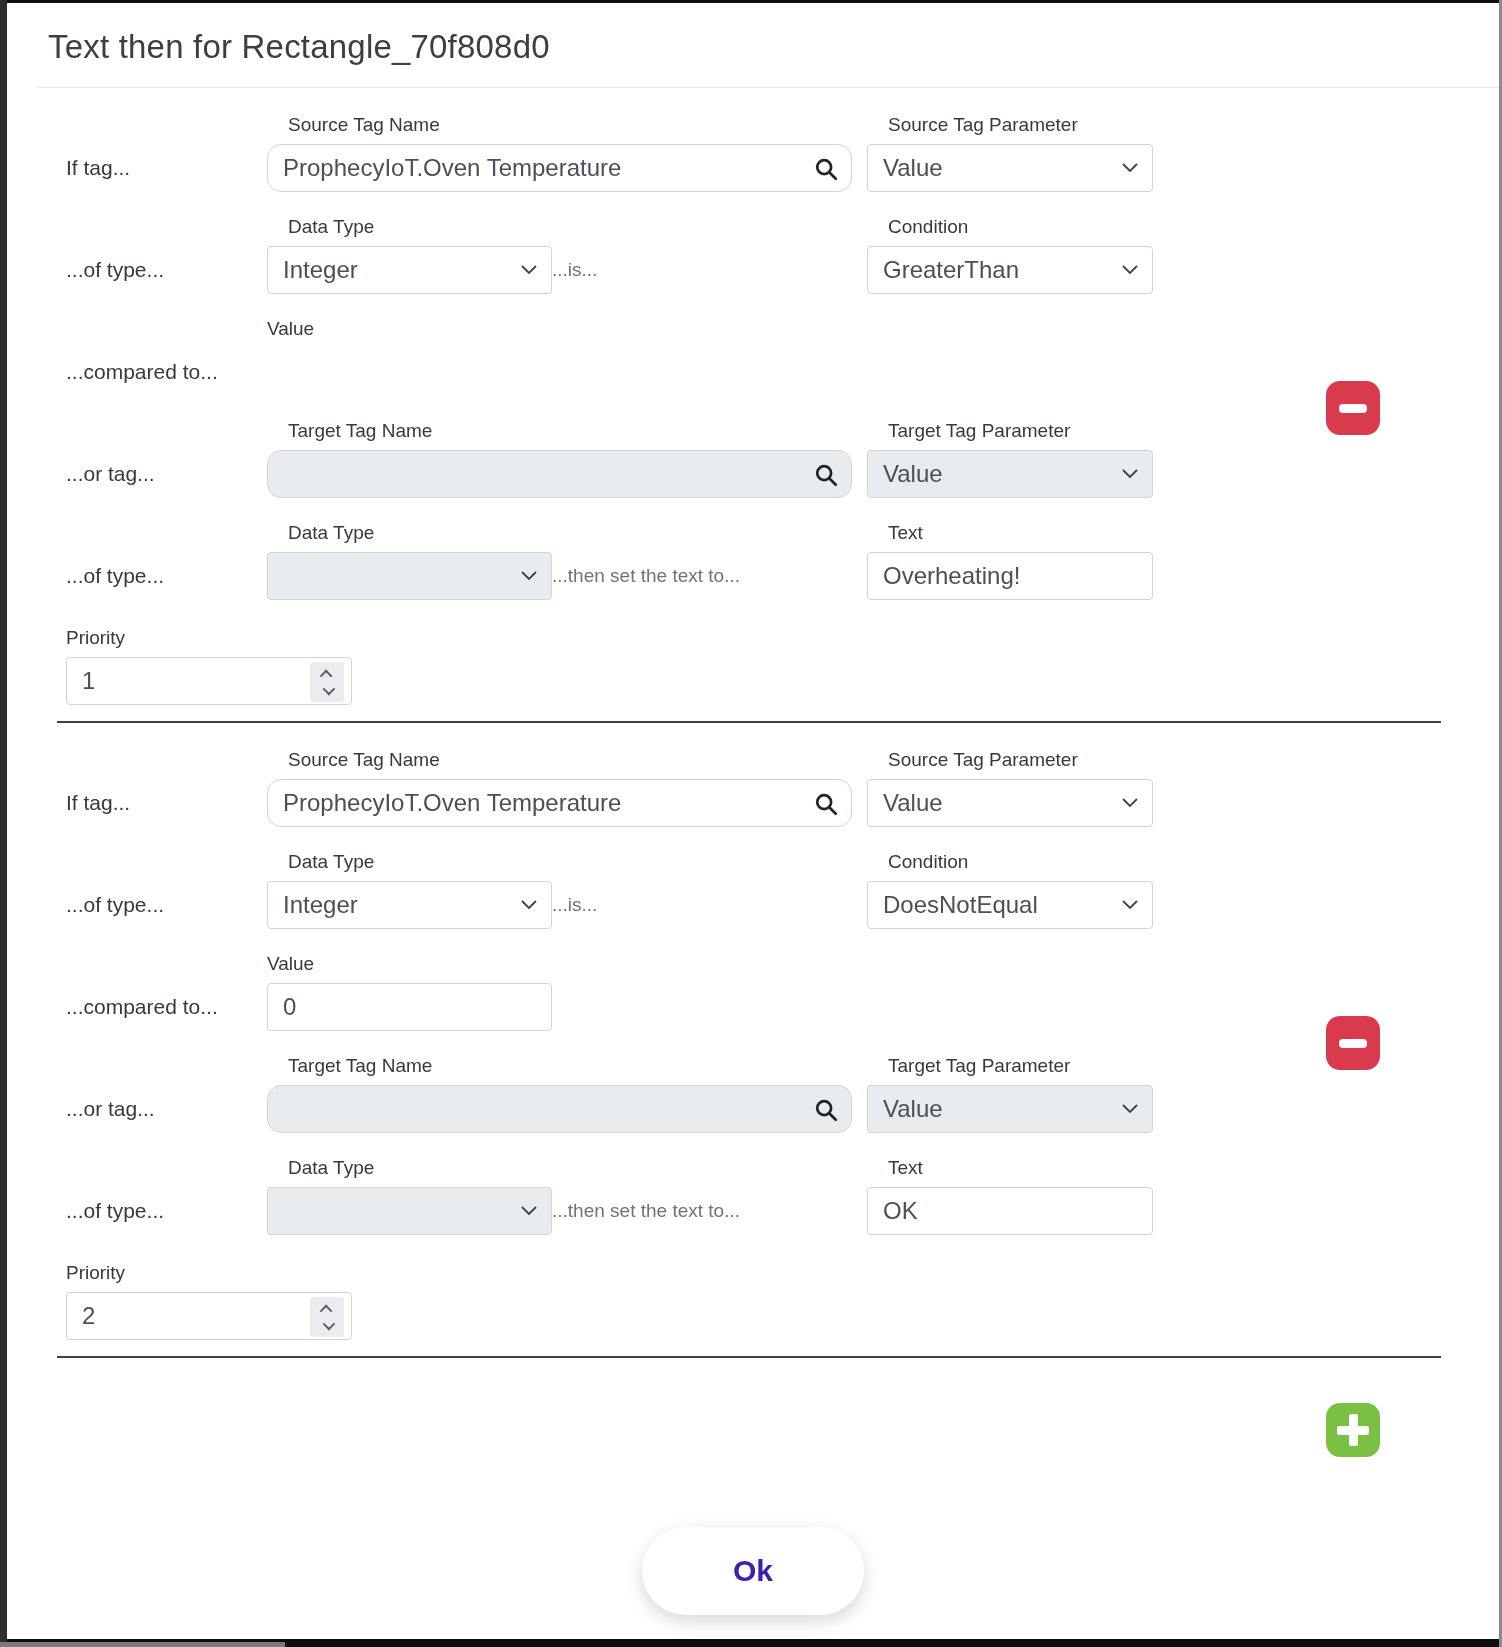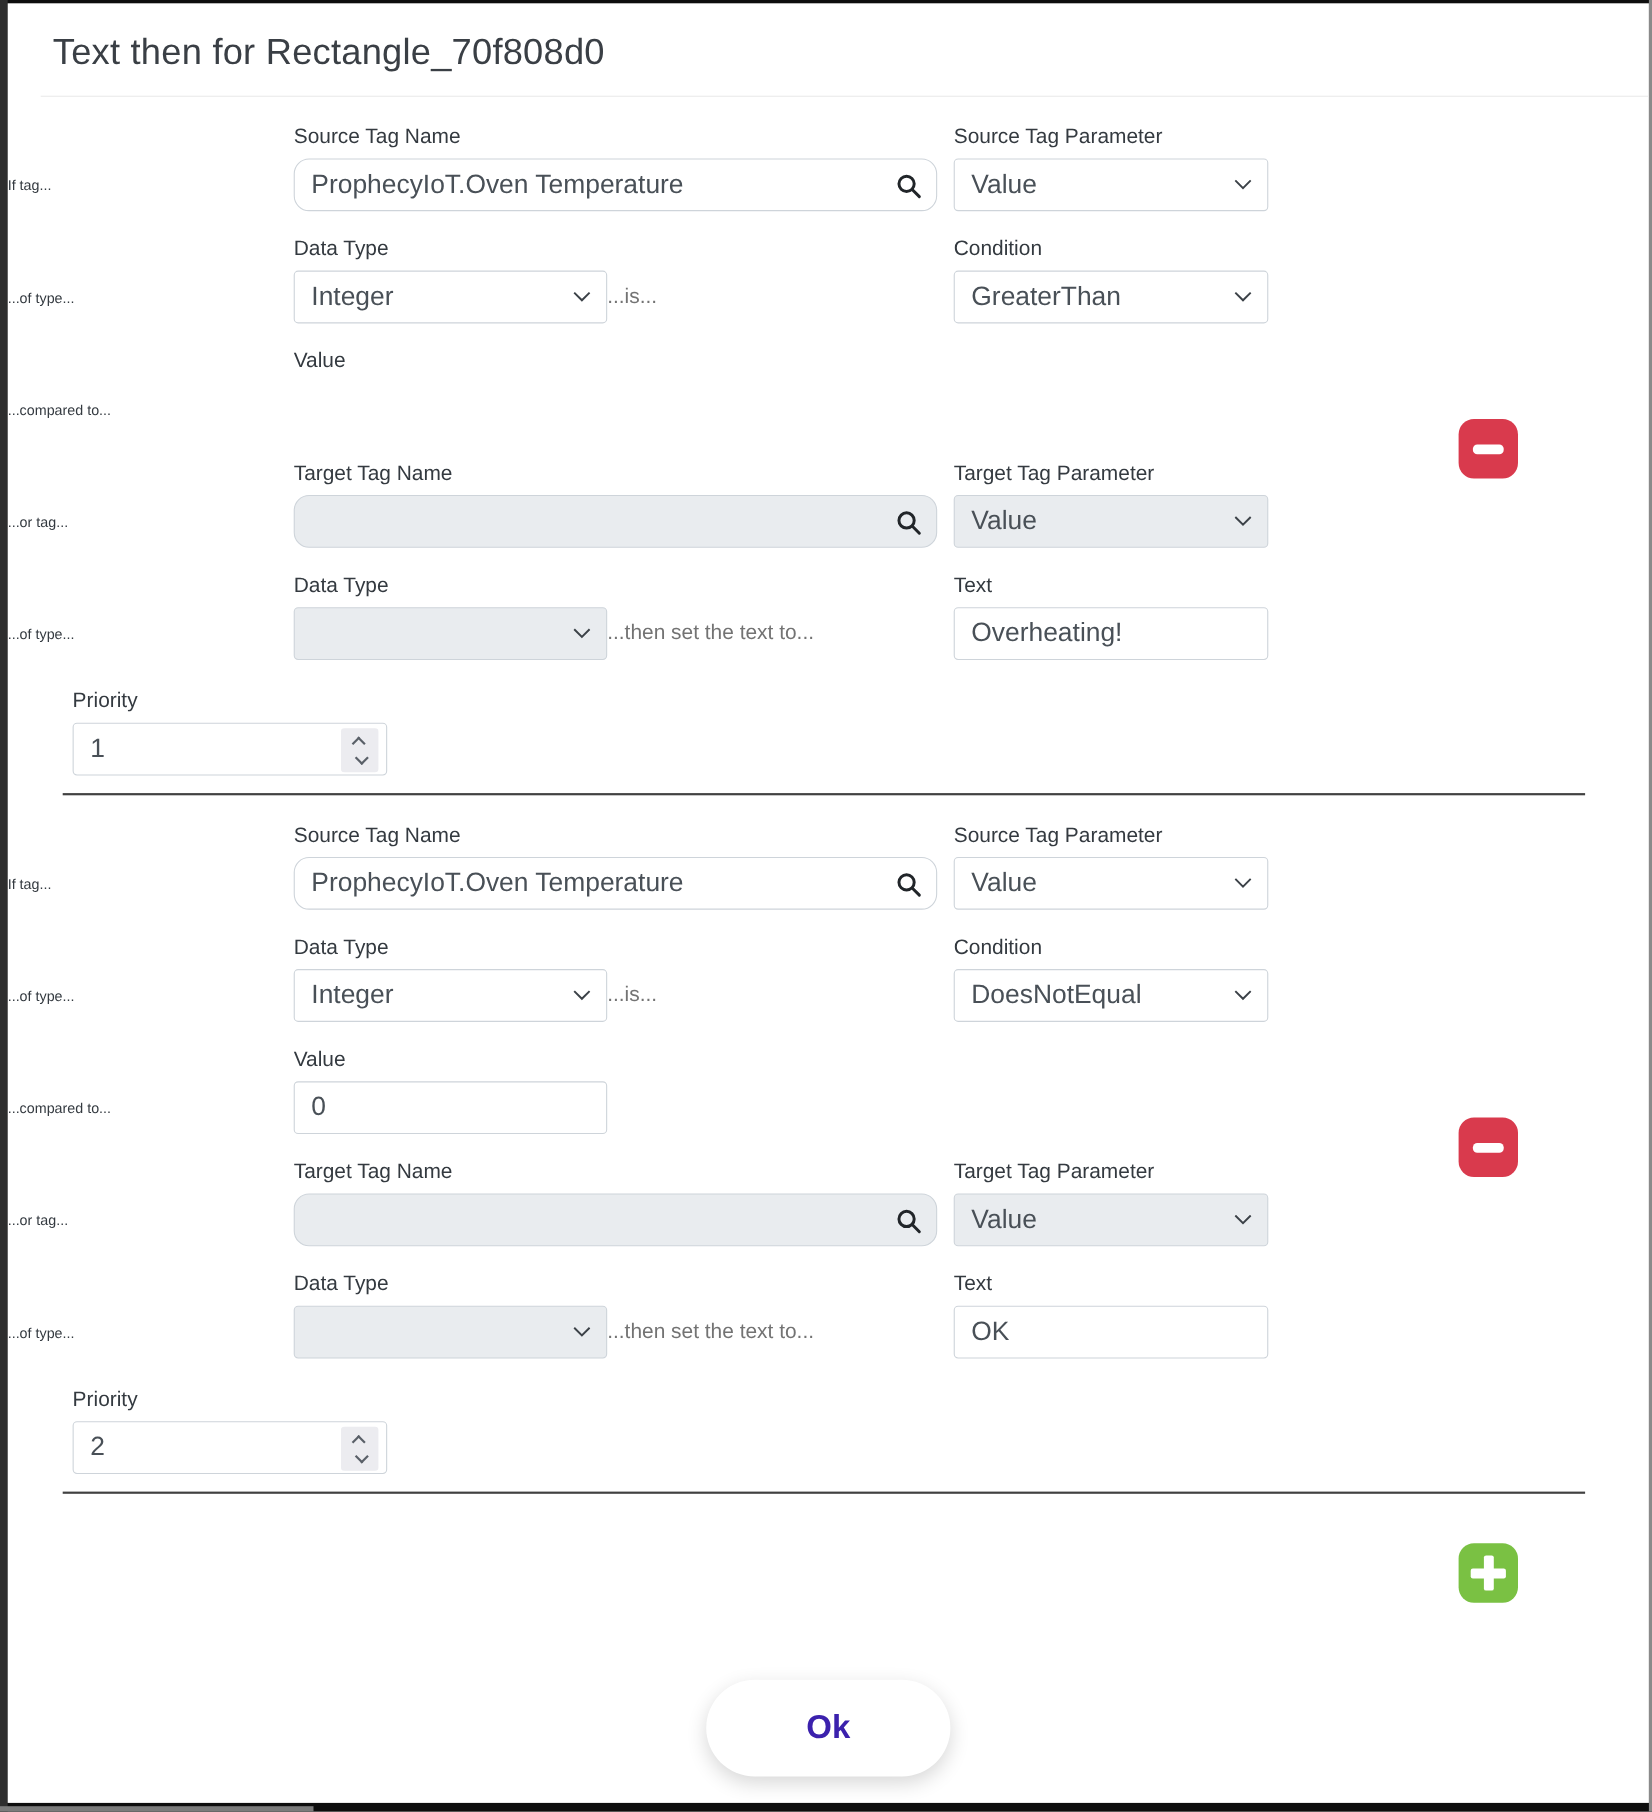--- a/index.html
+++ b/index.html
@@ -42,26 +42,27 @@
   .lrow {
     display: flex;
     padding-left: 260px;
     margin: 24px 0 8px 0;
     height: 22px;
     align-items: center;
   }
   .lrow.first { margin-top: 0; }
   .lrow.priority-row { padding-left: 59px; margin-top: 27px; }
   .flabel { font-size: 19px; color: #343a40; }
-  .lab-main  { width: 600px; }   
+  .lab-main  { width: 600px; margin-left: 21px; }   
 
   .frow { display: flex; align-items: center; height: 48px; }
   .lleft {
     width: 260px;
-    font-size: 13px;
+    padding-left: 59px;
+    font-size: 21px;
     color: #343a40;
   }
   .mid {
     width: 315px;
     text-align: left;
     font-size: 19px;
     color: #737373;
   }
 
   .field, .select, .numfield {

